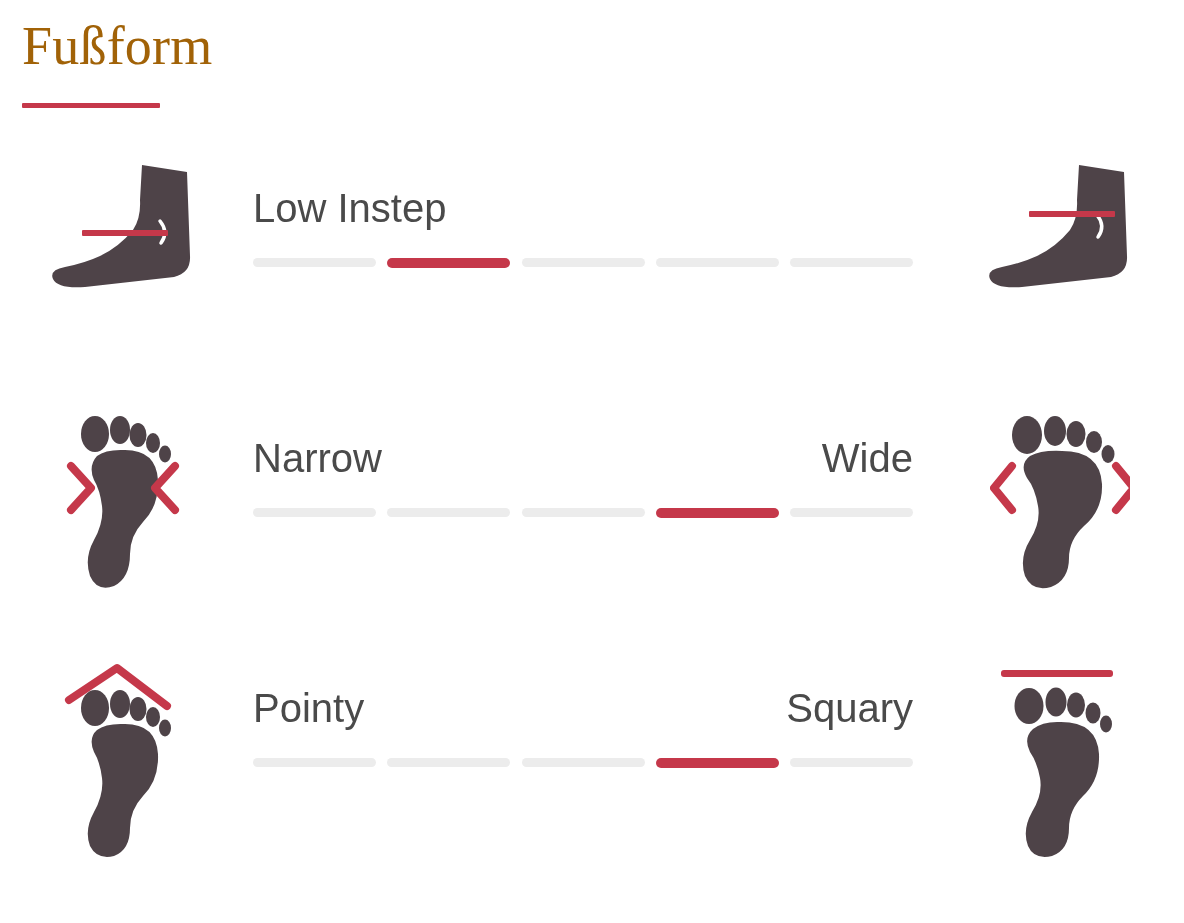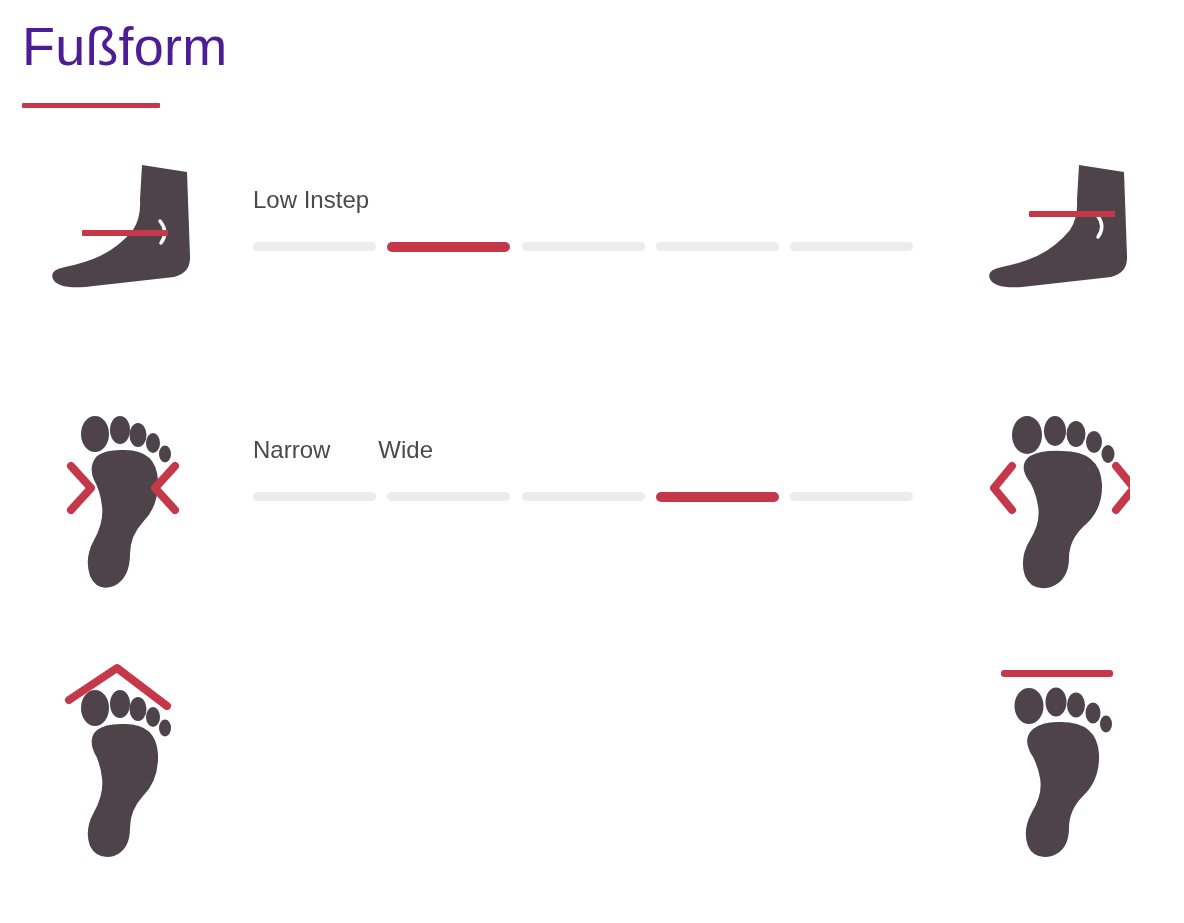--- a/index.html
+++ b/index.html
@@ -22,23 +22,24 @@
     position: absolute;
     left: 22px;
     top: 18px;
     width: 900px;
   }
   .page-title {
     font-size: 54px;
     font-weight: 400;
     line-height: 1.05;
     letter-spacing: 0.2px;
-    color: #4c1d95;
+    color: #a16207;
     margin: 0;
     white-space: nowrap;
+    font-family: Liberation Serif, serif;
   }
   .title-rule {
     width: 138px;
     height: 5px;
     background: #c5384a;
     margin-top: 28px;
     border-radius: 1px;
   }
 
   
@@ -70,22 +71,23 @@
 
   
   .scale {
     position: absolute;
     left: 253px;
     top: 28px;
     width: 660px;
   }
   .scale-labels {
     display: flex;
+    justify-content: space-between;
     align-items: baseline;
-    font-size: 24px;
+    font-size: 40px;
     line-height: 1;
     color: #4a4a4a;
     white-space: nowrap;
     gap: 48px;
   }
   .scale-label.left  { text-align: left; }
   .scale-label.right { text-align: right; }
 
   .scale-track {
     display: flex;
@@ -208,20 +210,33 @@
           <ellipse cx="32" cy="48" rx="14" ry="18"></ellipse>
           <ellipse cx="57" cy="44" rx="10" ry="14"></ellipse>
           <ellipse cx="75" cy="49" rx="8.5" ry="12"></ellipse>
           <ellipse cx="90" cy="57" rx="7" ry="10"></ellipse>
           <ellipse cx="102" cy="68" rx="6" ry="8.5"></ellipse>
           <path d="M62 64 Q93 64 95 94 Q96 120 80 136 Q67 150 67 168 Q67 190 51 196 Q34 200 27 186 Q21 170 31 152 Q41 134 39 118 Q37 102 31 92 Q25 78 34 70 Q43 63 62 64 Z"></path>
         </g>
       </svg>
     </div>
 
+    <div class="scale">
+      <div class="scale-labels">
+        <span class="scale-label left">Pointy</span>
+        <span class="scale-label right">Squary</span>
+      </div>
+      <div class="scale-track">
+        <div class="scale-seg"></div>
+        <div class="scale-seg"></div>
+        <div class="scale-seg"></div>
+        <div class="scale-seg active"></div>
+        <div class="scale-seg"></div>
+      </div>
+    </div>
 
     <div class="icon-slot right">
       <svg width="130" height="200" viewBox="0 0 130 200" aria-hidden="true">
         <rect x="6" y="10" width="112" height="7" rx="3" fill="#c5384a"></rect>
         <g fill="#4e4348">
           <ellipse cx="34" cy="46" rx="14.5" ry="18"></ellipse>
           <ellipse cx="61" cy="42" rx="10.5" ry="14.5"></ellipse>
           <ellipse cx="81" cy="45" rx="9" ry="12.5"></ellipse>
           <ellipse cx="98" cy="53" rx="7.5" ry="10.5"></ellipse>
           <ellipse cx="111" cy="64" rx="6" ry="8.5"></ellipse>

